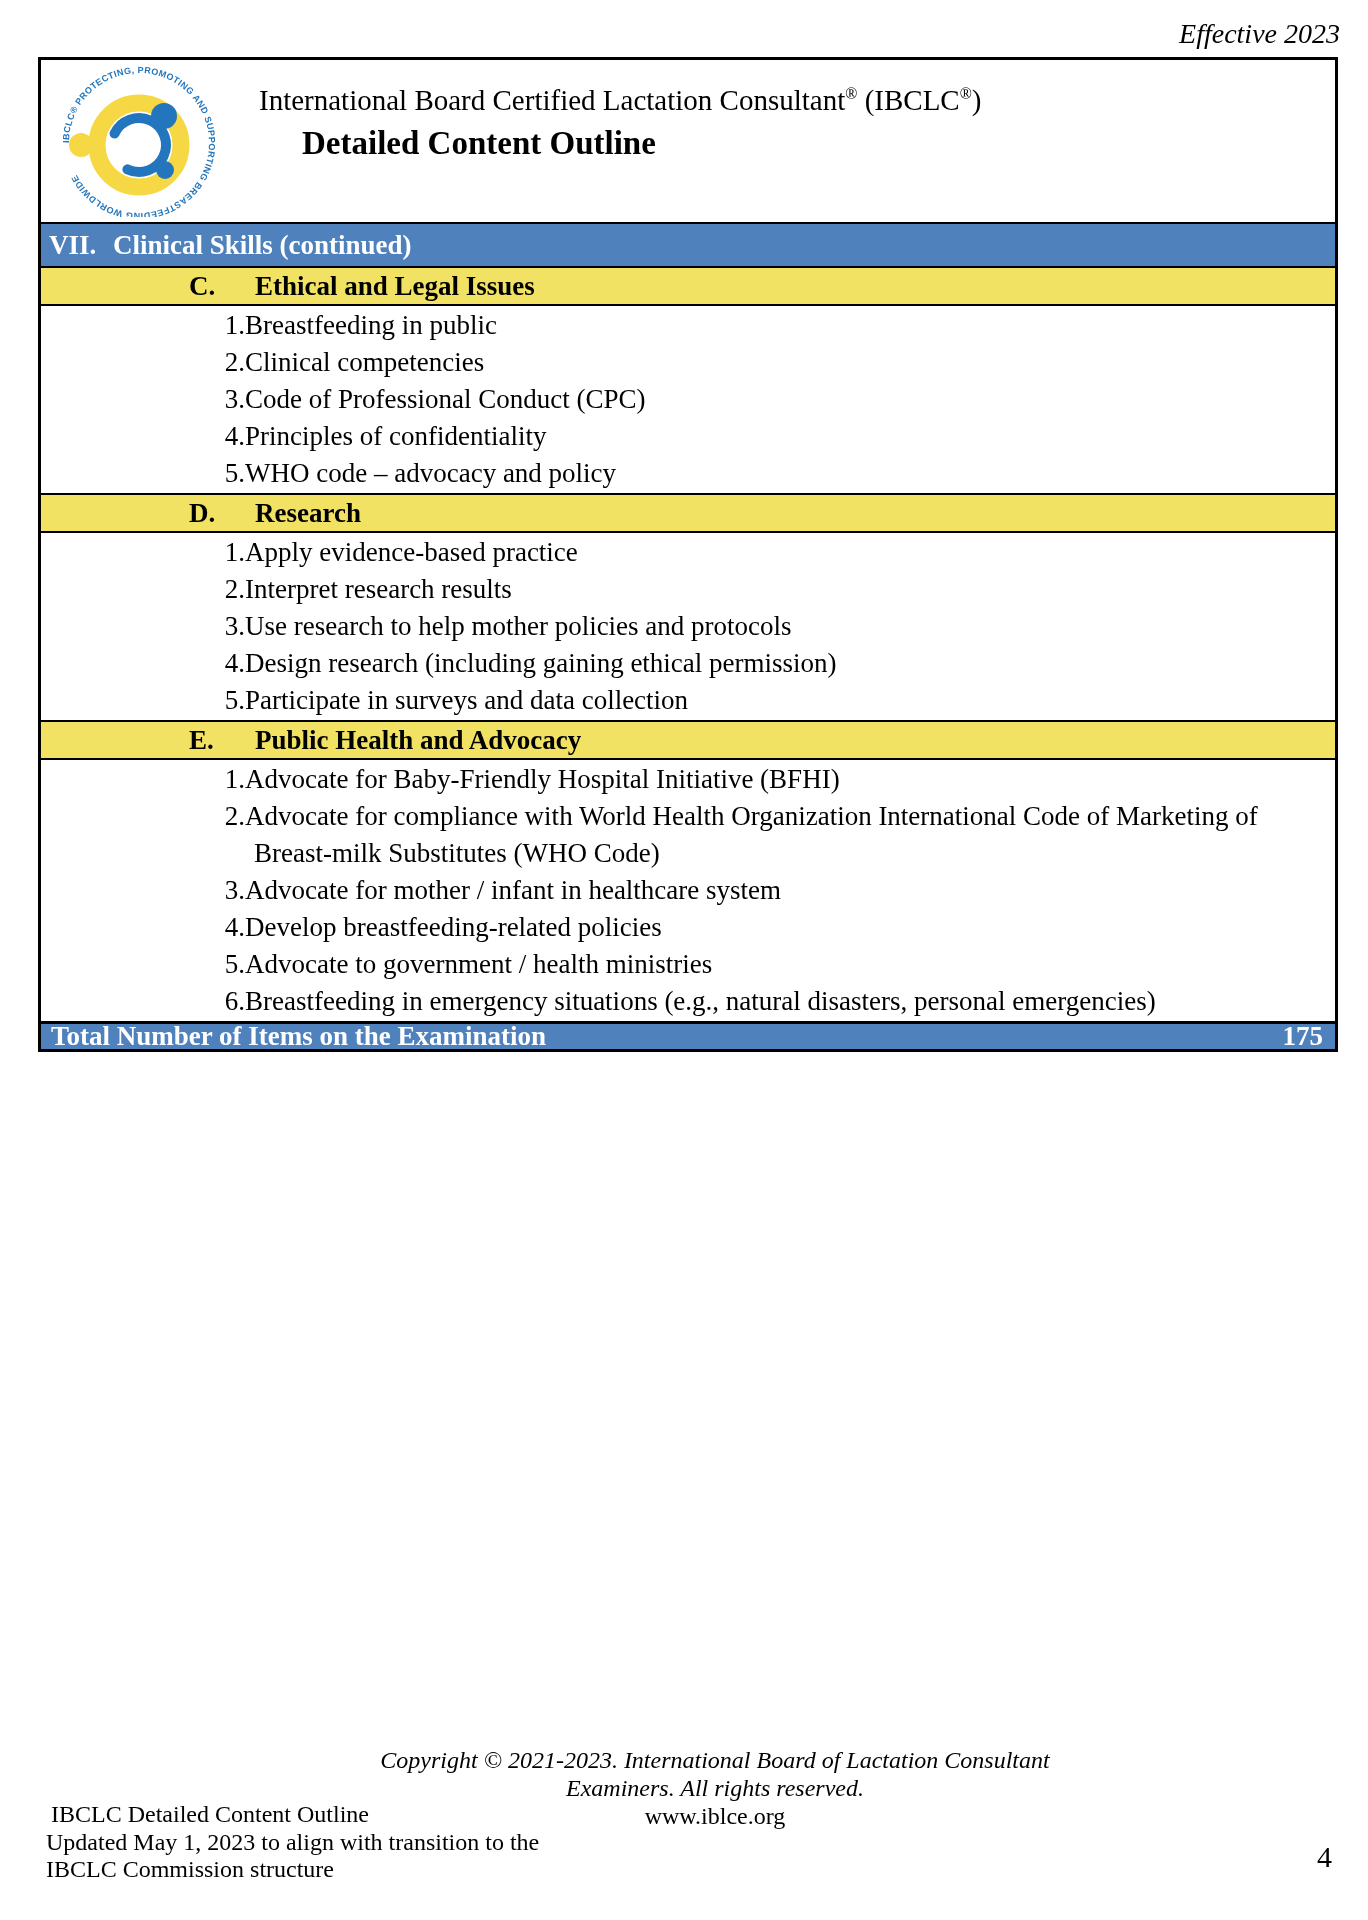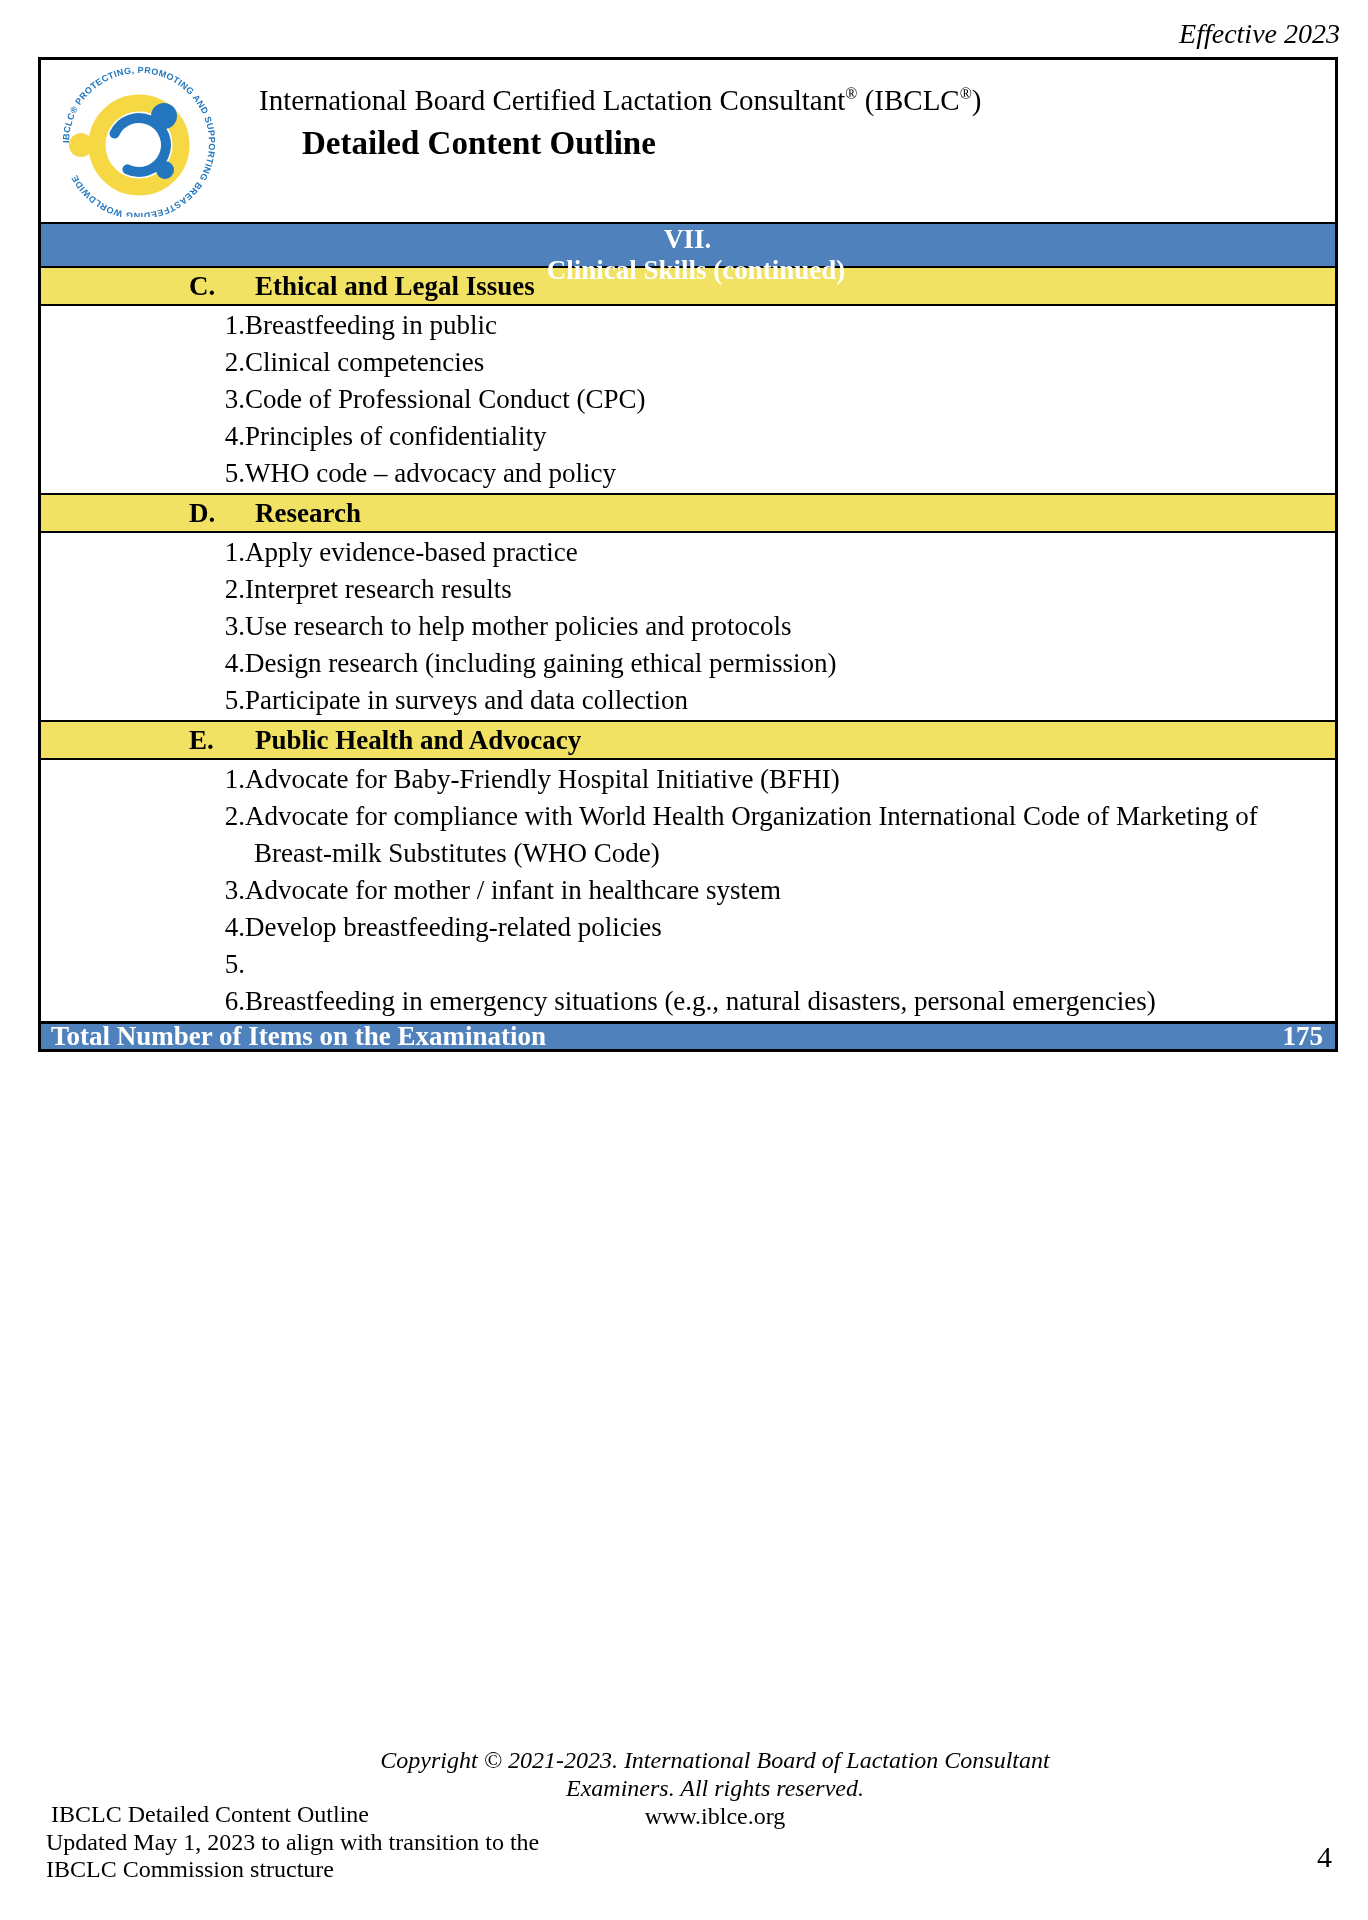--- a/index.html
+++ b/index.html
@@ -21,21 +21,21 @@
   .box-header{position:relative;height:162px;background:#fff;}
   .logo{position:absolute;left:22px;top:5px;width:152px;height:152px;}
   .titles{padding:16px 10px 0 218px;}
   .title-line{font-weight:normal;font-size:29px;line-height:36px;white-space:nowrap;}
   .title-line sup{font-size:0.55em;vertical-align:super;}
   .subtitle-line{font-weight:bold;font-size:33px;line-height:42px;margin-top:4px;margin-left:43px;}
 
   
   .band{border-top:2px solid #000;}
   .bar-blue{height:44px;background:var(--band-blue);color:#fff;display:flex;align-items:center;
-    padding-left:8px;font-weight:bold;font-size:27px;flex-direction:column;}
+    padding-left:8px;font-weight:bold;font-size:27px;}
   .bar-blue .numeral{min-width:56px;}
   .bar-blue .bar-title{margin-left:8px;}
 
   .sec-bar{height:38px;background:var(--band-yellow);display:flex;align-items:center;
     padding-left:148px;font-weight:bold;font-size:27px;}
   .sec-letter{width:44px;}
   .sec-title{margin-left:22px;}
 
   .list-band{background:#fff;padding:1px 0;}
   .item{display:flex;font-size:27px;line-height:37px;}
@@ -167,20 +167,21 @@
             <div class="item">
               <span class="item-num">3.</span>
               <span class="item-text">Advocate for mother / infant in healthcare system</span>
             </div>
             <div class="item">
               <span class="item-num">4.</span>
               <span class="item-text">Develop breastfeeding-related policies</span>
             </div>
             <div class="item">
               <span class="item-num">5.</span>
+              <span class="item-text">Advocate to government / health ministries</span>
             </div>
             <div class="item">
               <span class="item-num">6.</span>
               <span class="item-text">Breastfeeding in emergency situations (e.g., natural disasters, personal emergencies)</span>
             </div>
           </div>
   </section>
 </div>
 
     <div class="total-bar">

